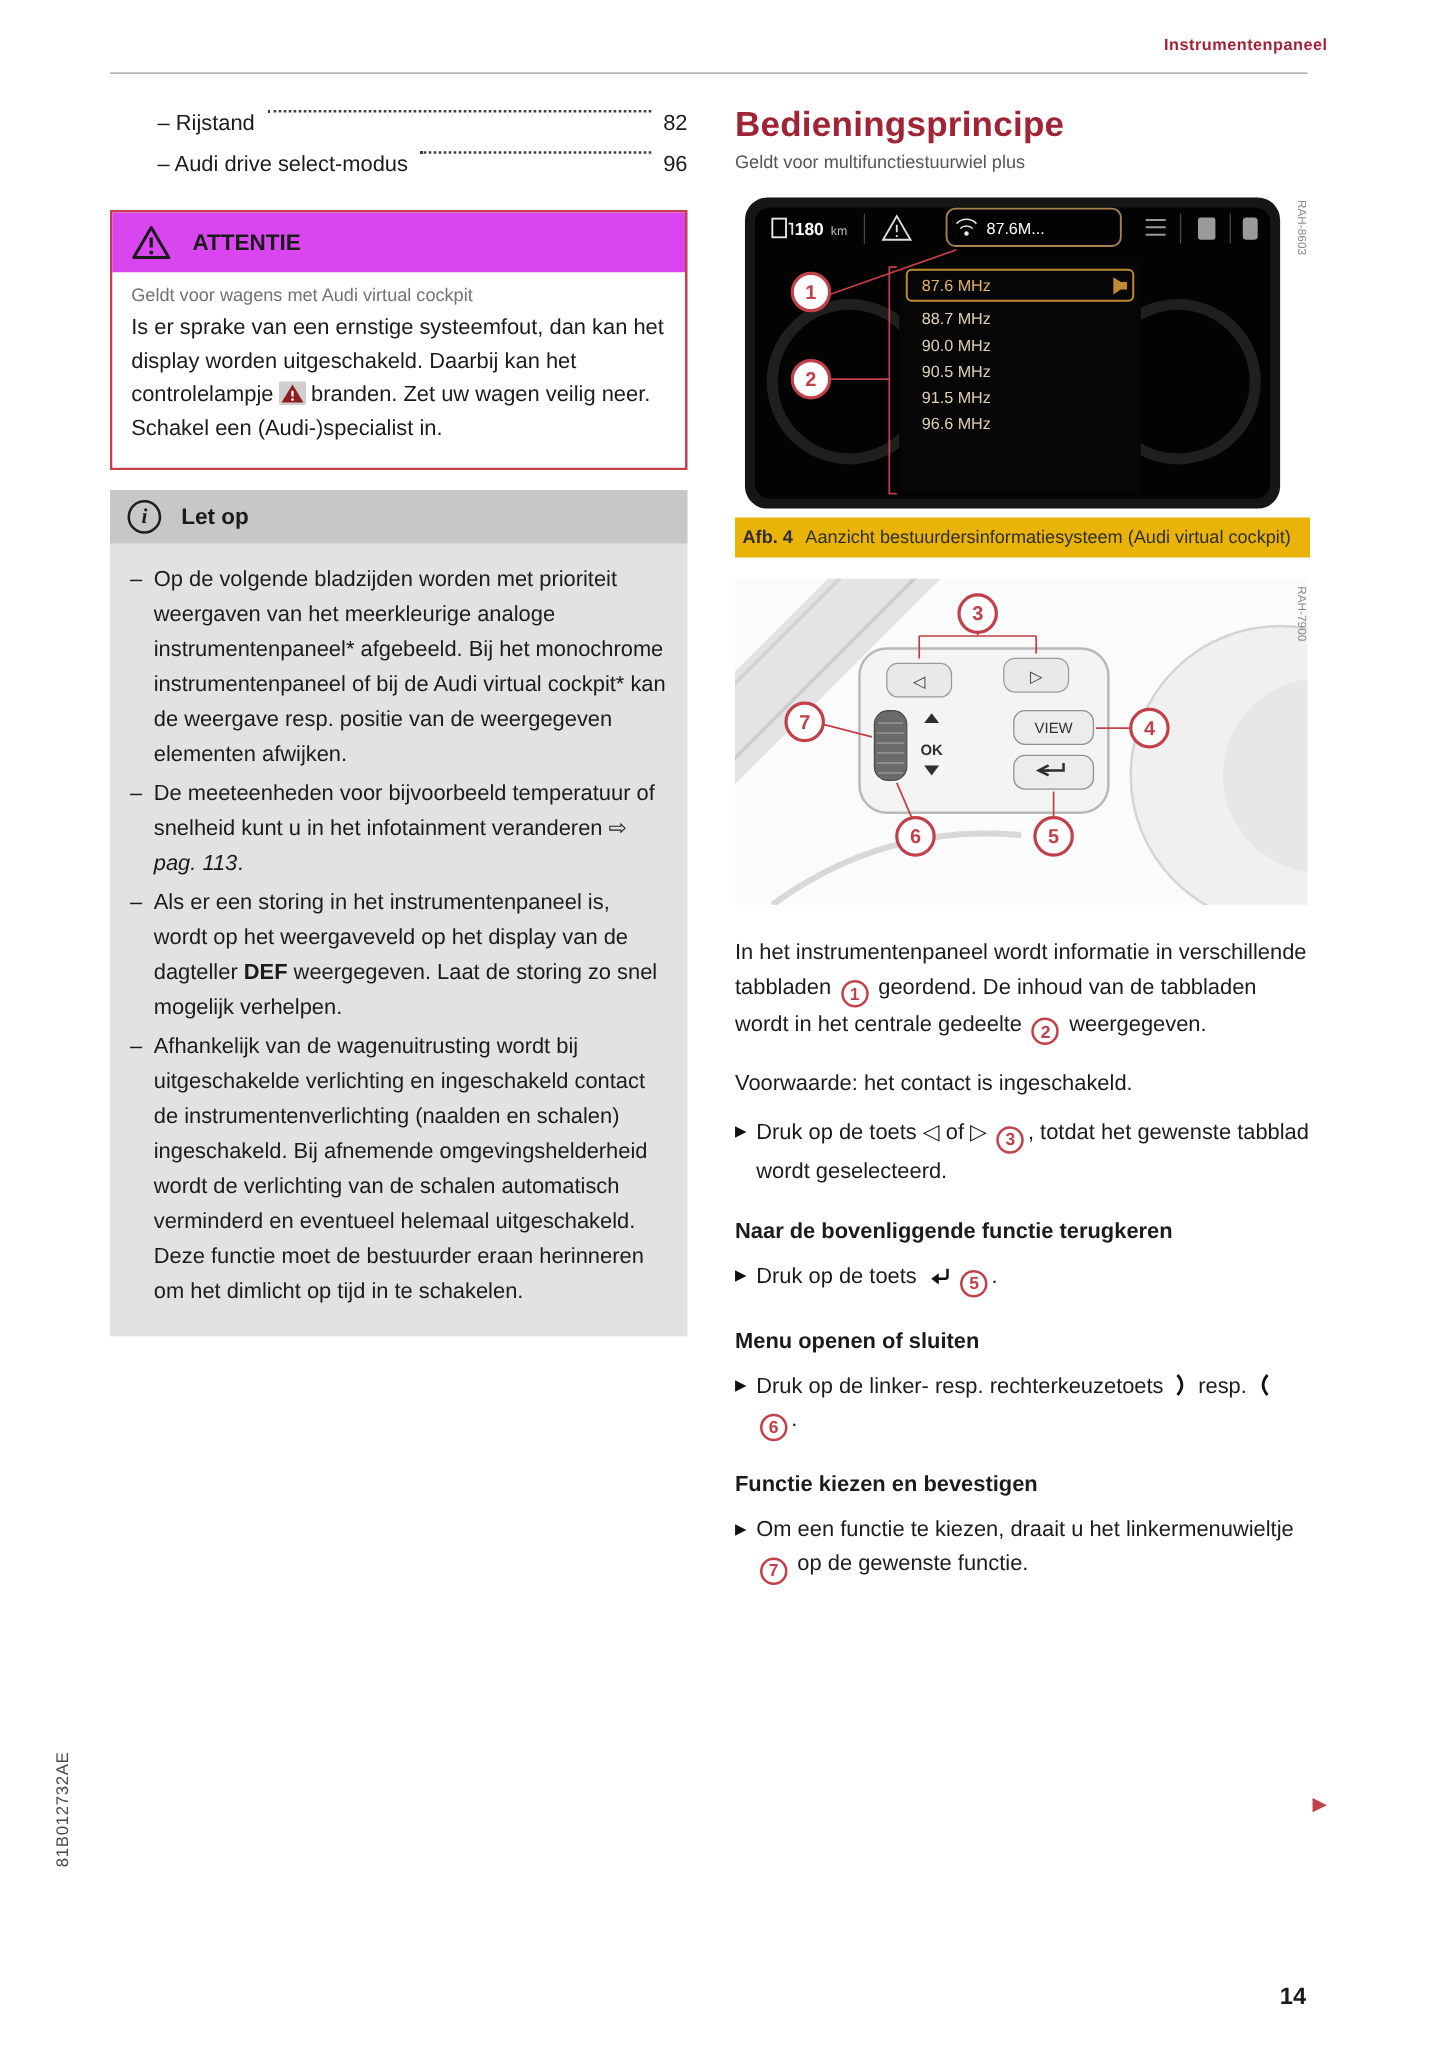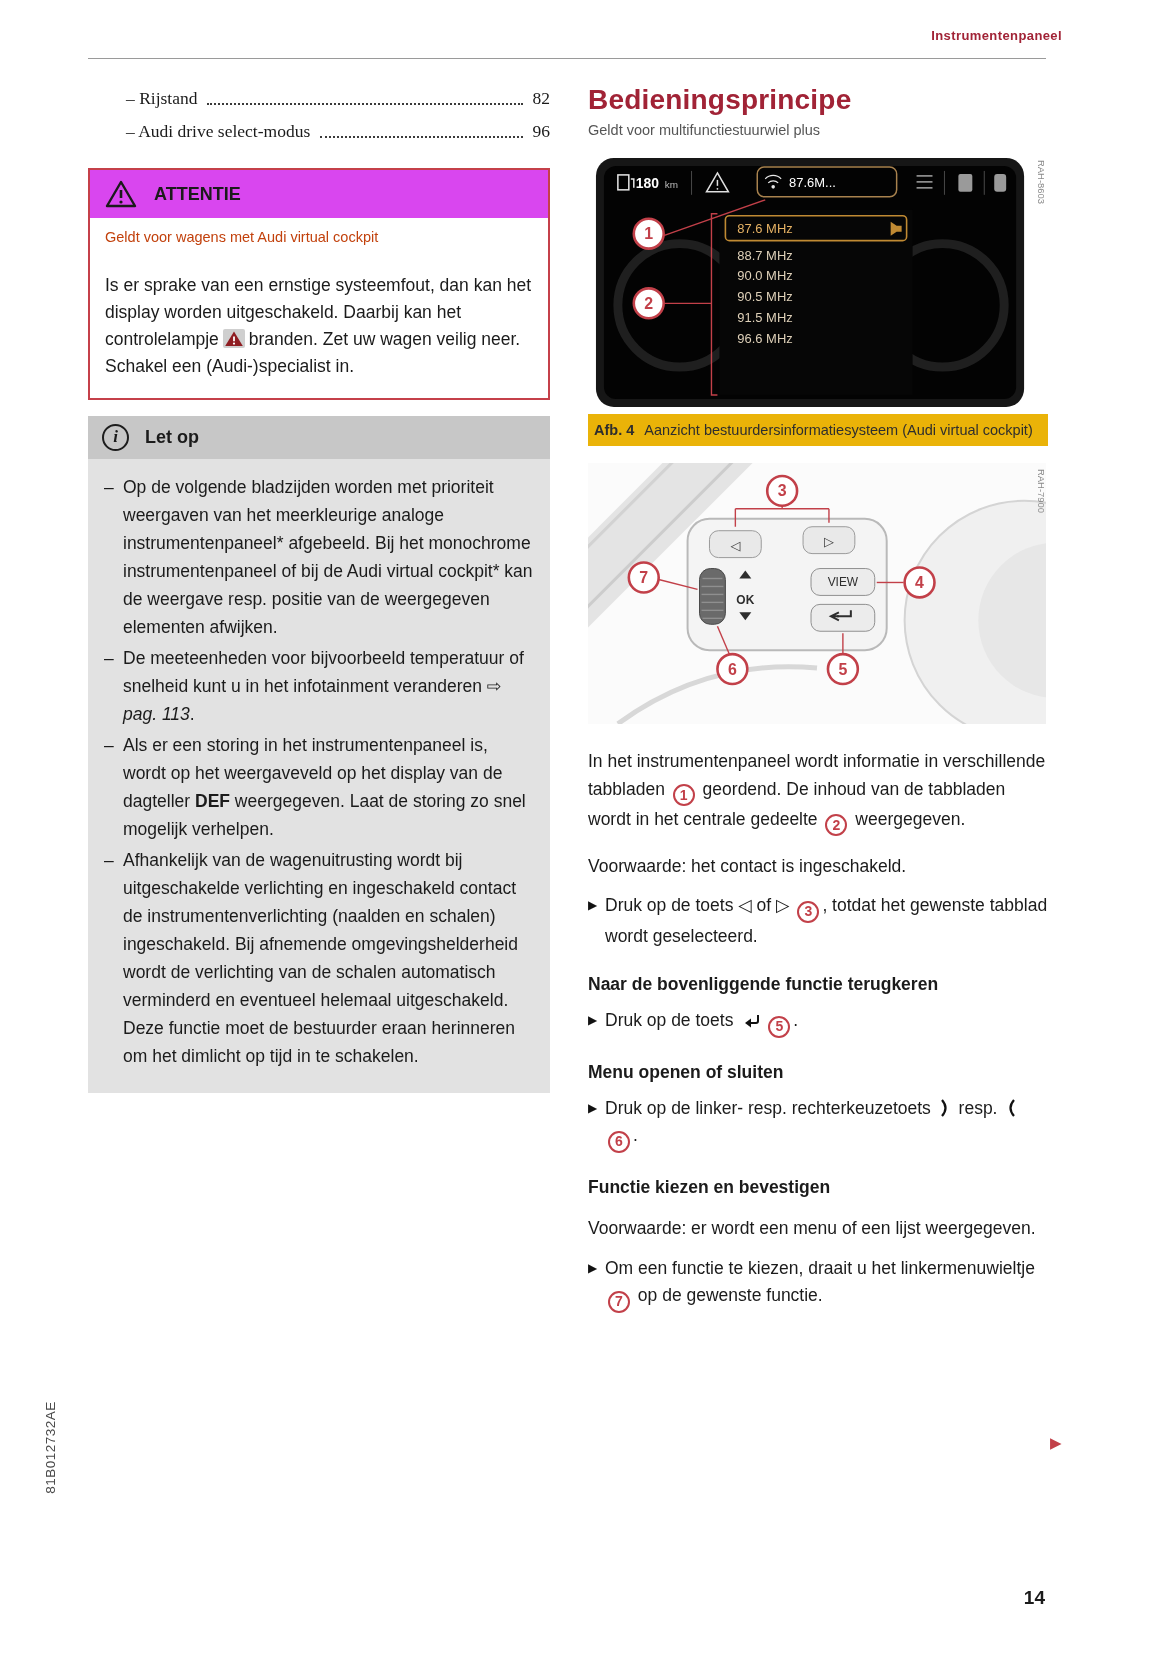--- a/index.html
+++ b/index.html
@@ -12,30 +12,30 @@
   .page{position:relative;width:1165px;height:1653px;background:#fff;overflow:hidden;
         font-family:"Liberation Sans",sans-serif;color:var(--text);}
   .header-title{position:absolute;top:28px;right:103px;font-size:13px;font-weight:bold;
         color:var(--heading-red);letter-spacing:.4px;}
   .header-rule{position:absolute;top:58px;left:88px;right:119px;border-top:1px solid #9a9a9a;}
   .col-left{position:absolute;left:88px;top:88px;width:462px;}
   .col-right{position:absolute;left:588px;top:84px;width:460px;}
 
   
   .toc{padding-left:38px;font-size:17.5px;}
-  .toc-row{display:flex;align-items:flex-end;margin-bottom:12px;font-family:Liberation Serif, serif;}
+  .toc-row{display:flex;align-items:flex-start;margin-bottom:12px;}
   .toc-leader{flex:1;border-bottom:2.5px dotted #3a3a3a;margin:0 10px 4px 10px;}
   .toc-page{font-size:17.5px;}
 
   
   .attention{border:2px solid #c5404a;margin-top:26px;}
   .attn-header{display:flex;align-items:center;gap:16px;background:#d946ef;padding:9px 14px;}
   .attn-title{font-weight:bold;font-size:18px;}
   .attn-body{padding:11px 15px 17px;background:#fff;}
-  .attn-applies{font-size:14.5px;color:#c2410c;margin-bottom:27px;}
+  .attn-applies{font-size:14.5px;color:#737373;margin-bottom:3px;}
   .attn-text{font-size:17.5px;line-height:1.55;}
   .inline-warn{display:inline-block;vertical-align:-3px;margin:0 4px;}
 
   
   .note{margin-top:16px;}
   .note-header{display:flex;align-items:center;gap:16px;background:#c7c7c7;padding:8px 14px;}
   .note-title{font-weight:bold;font-size:18px;}
   .info-icon{width:27px;height:27px;border:2.2px solid #1d1d1d;border-radius:50%;display:flex;
         align-items:center;justify-content:center;font-family:"Liberation Serif",serif;
         font-weight:bold;font-style:italic;font-size:17px;flex:none;background:#fff0;}
@@ -308,21 +308,20 @@
     <div class="bullet">
       <span class="bmark">▶</span>
       <span><span>Druk op de linker- resp. rechterkeuzetoets </span><svg class="inline-key-icon" width="10" height="20" viewBox="0 0 10 20">
             <path d="M2 2 Q9 10 2 18" stroke="#111" stroke-width="2.2" fill="none"></path>
           </svg><span> resp. </span><svg class="inline-key-icon" width="10" height="20" viewBox="0 0 10 20">
             <path d="M8 2 Q1 10 8 18" stroke="#111" stroke-width="2.2" fill="none"></path>
           </svg><span class="cnum">6</span><span>.</span></span>
     </div>
 
     <div class="sub-heading">Functie kiezen en bevestigen</div>
-    <p class="condition">Voorwaarde: er wordt een menu of een lijst weergegeven.</p>
     <div class="bullet">
       <span class="bmark">▶</span>
       <span><span>Om een functie te kiezen, draait u het linkermenuwieltje </span><span class="cnum">7</span><span> op de gewenste functie.</span></span>
     </div>
 
   </div>
 
   <div class="spine">81B012732AE</div>
   <div class="continue-arrow">▶</div>
   <div class="page-number">14</div>

